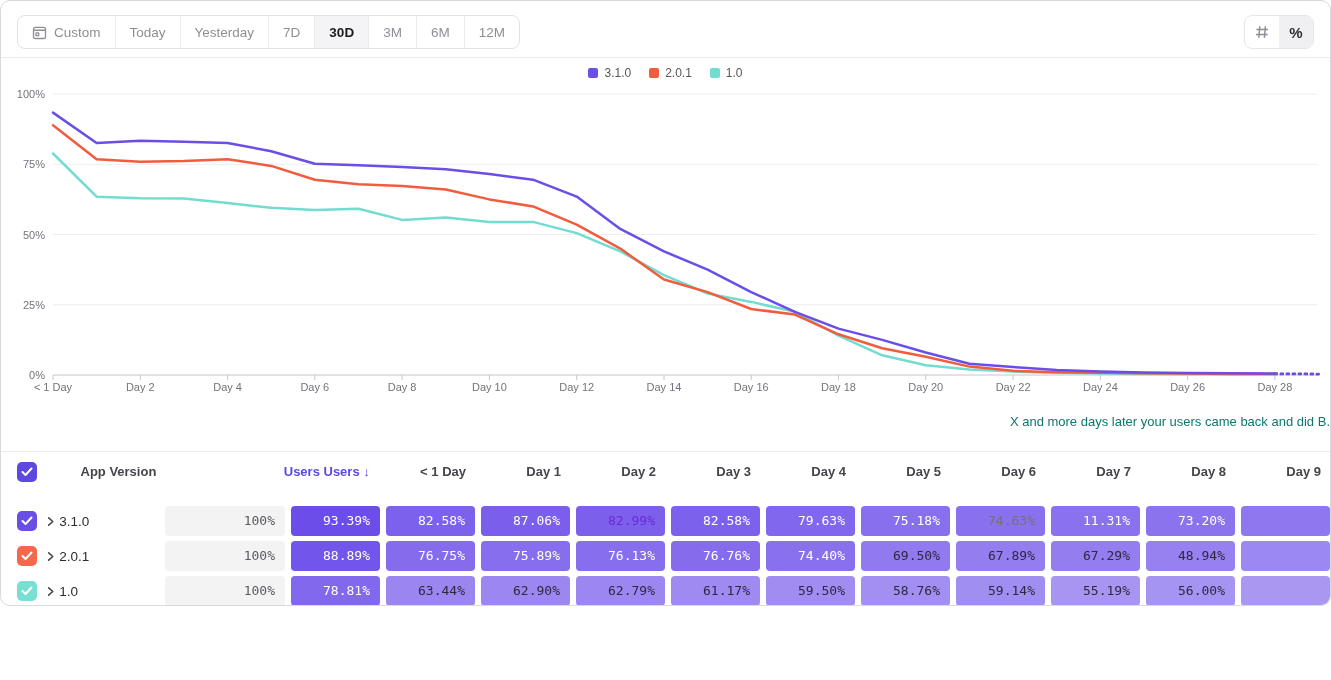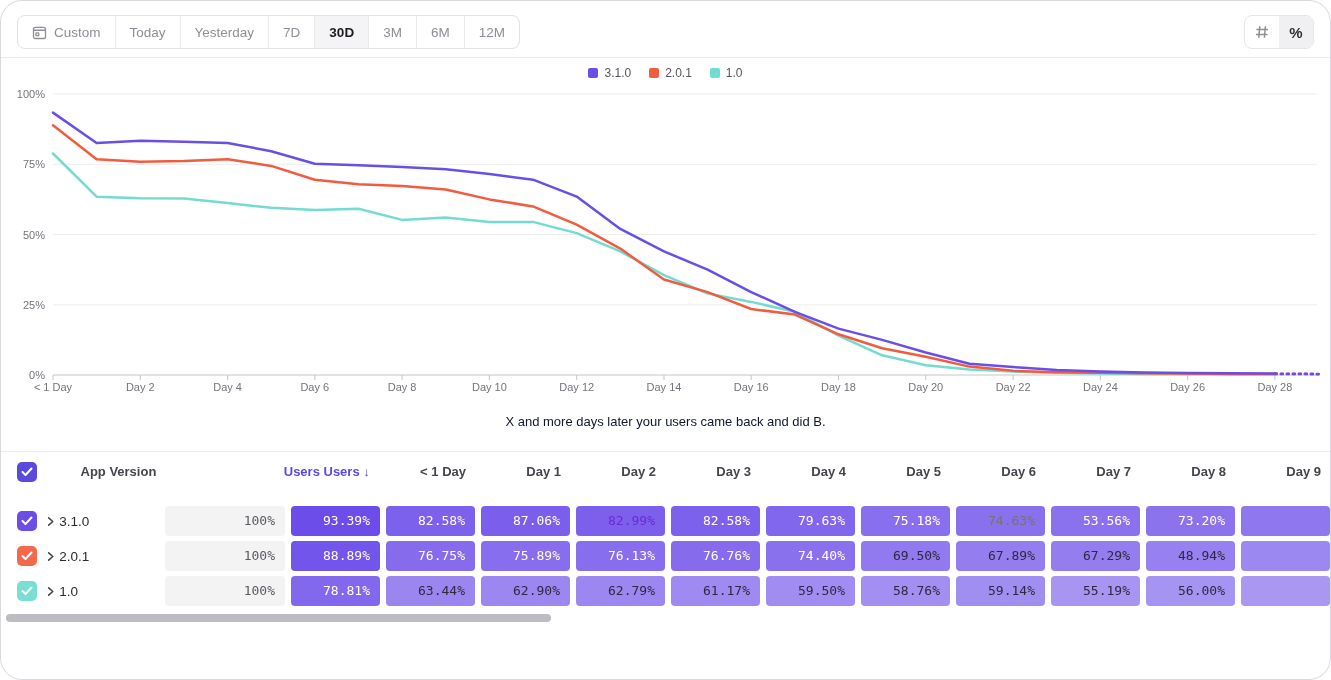--- a/index.html
+++ b/index.html
@@ -1,17 +1,17 @@
 <!DOCTYPE html>
 <html><head>
 <meta charset="utf-8">
 <style>
   html,body{margin:0;padding:0;background:#fff;font-family:"Liberation Sans","DejaVu Sans",sans-serif;}
   *{box-sizing:border-box;}
-  .card{position:relative;width:1331px;height:680px;background:#fff;border:1px solid #d9d9de;border-radius:22px;overflow:hidden;}
+  .card{position:relative;width:1331px;height:606px;background:#fff;border:1px solid #d9d9de;border-radius:10px;overflow:hidden;}
 
   
   .toolbar{height:56px;padding:14px 16px 0;display:flex;justify-content:space-between;align-items:flex-start;}
   .segmented{display:flex;border:1px solid #e2e2e6;border-radius:8px;overflow:hidden;height:34px;}
   .seg{display:flex;align-items:center;gap:7px;padding:0 14px;font-size:13.5px;color:#8e8e96;cursor:pointer;border-left:1px solid #ebebee;white-space:nowrap;}
   .seg:first-child{border-left:none;}
   .seg.sel{background:#f4f4f6;color:#1b1b21;font-weight:700;}
   .tb-right{display:flex;gap:12px;align-items:center;}
   .fmt-toggle{display:flex;border:1px solid #e6e6e9;border-radius:8px;overflow:hidden;height:34px;}
   .fmt-seg{width:34px;display:flex;align-items:center;justify-content:center;font-size:15px;color:#8e8e96;cursor:pointer;}
@@ -19,21 +19,21 @@
   .dropdown{display:flex;align-items:center;gap:9px;height:36px;padding:0 13px;border:1px solid #dcdce1;border-radius:8px;background:#fff;cursor:pointer;}
   .dropdown .lbl{font-size:13.5px;font-weight:700;color:#2a2a31;}
 
   
   .chart-section{position:relative;height:394px;border-top:1px solid #eaeaec;}
   .legend{position:absolute;top:8px;left:0;width:100%;display:flex;justify-content:center;gap:18px;z-index:2;}
   .lg-item{display:flex;align-items:center;gap:6px;font-size:12px;color:#55555c;cursor:pointer;}
   .sw{width:10px;height:10px;border-radius:2px;display:inline-block;}
   .chart-svg{position:absolute;top:0;left:0;}
   .ax{font-family:"Liberation Sans","DejaVu Sans",sans-serif;font-size:11px;fill:#73737b;}
-  .subtitle{position:absolute;top:356px;width:100%;text-align:center;font-size:13px;color:#0f172a;}
+  .subtitle{position:absolute;top:356px;width:100%;text-align:right;font-size:13px;color:#0f766e;}
 
   
   .thead{display:flex;align-items:center;height:40px;border-top:1px solid #ececef;justify-content:space-between;}
   .trow{display:flex;align-items:center;height:30px;margin-bottom:5px;}
   .c-check{width:24px;margin-left:16px;display:flex;align-items:center;}
   .chk{width:20px;height:20px;border-radius:5px;display:inline-flex;align-items:center;justify-content:center;cursor:pointer;}
   .c-chev{width:31px;margin-left:4px;display:flex;align-items:center;justify-content:center;}
   .c-name{width:167px;font-size:13.5px;color:#2b2b31;}
   .thead .c-name{font-weight:700;color:#45454c;font-size:13px;}
   .c-total{width:128px;text-align:right;padding-right:8px;}
@@ -215,21 +215,21 @@
             <div class="total-cell">100%</div>
           </div>
           <div class="cell vcell" style="background:rgba(97,64,232,0.9339);color:#ffffff">93.39%</div>
           <div class="cell vcell" style="background:rgba(97,64,232,0.8258);color:#ffffff">82.58%</div>
           <div class="cell vcell" style="background:rgba(97,64,232,0.8335);color:#ffffff">87.06%</div>
           <div class="cell vcell" style="background:rgba(97,64,232,0.8299);color:#6d28d9">82.99%</div>
           <div class="cell vcell" style="background:rgba(97,64,232,0.8258);color:#ffffff">82.58%</div>
           <div class="cell vcell" style="background:rgba(97,64,232,0.7963);color:#ffffff">79.63%</div>
           <div class="cell vcell" style="background:rgba(97,64,232,0.7518);color:#ffffff">75.18%</div>
           <div class="cell vcell" style="background:rgba(97,64,232,0.7463);color:#737373">74.63%</div>
-          <div class="cell vcell" style="background:rgba(97,64,232,0.7405);color:#ffffff">53.56%</div>
+          <div class="cell vcell" style="background:rgba(97,64,232,0.7405);color:#ffffff">11.31%</div>
           <div class="cell vcell" style="background:rgba(97,64,232,0.7320);color:#ffffff">73.20%</div>
           <div class="cell vcell" style="background:rgba(97,64,232,0.7150)"></div>
         </div>
         <div class="trow">
           <div class="c-check">
             <span class="chk" style="background:#f4694c">
               <svg width="12" height="10" viewBox="0 0 12 10" fill="none" stroke="#fff" stroke-width="2" stroke-linecap="round" stroke-linejoin="round">
                 <path d="M1.5 5 L4.5 8 L10.5 1.5"></path>
               </svg>
             </span>

